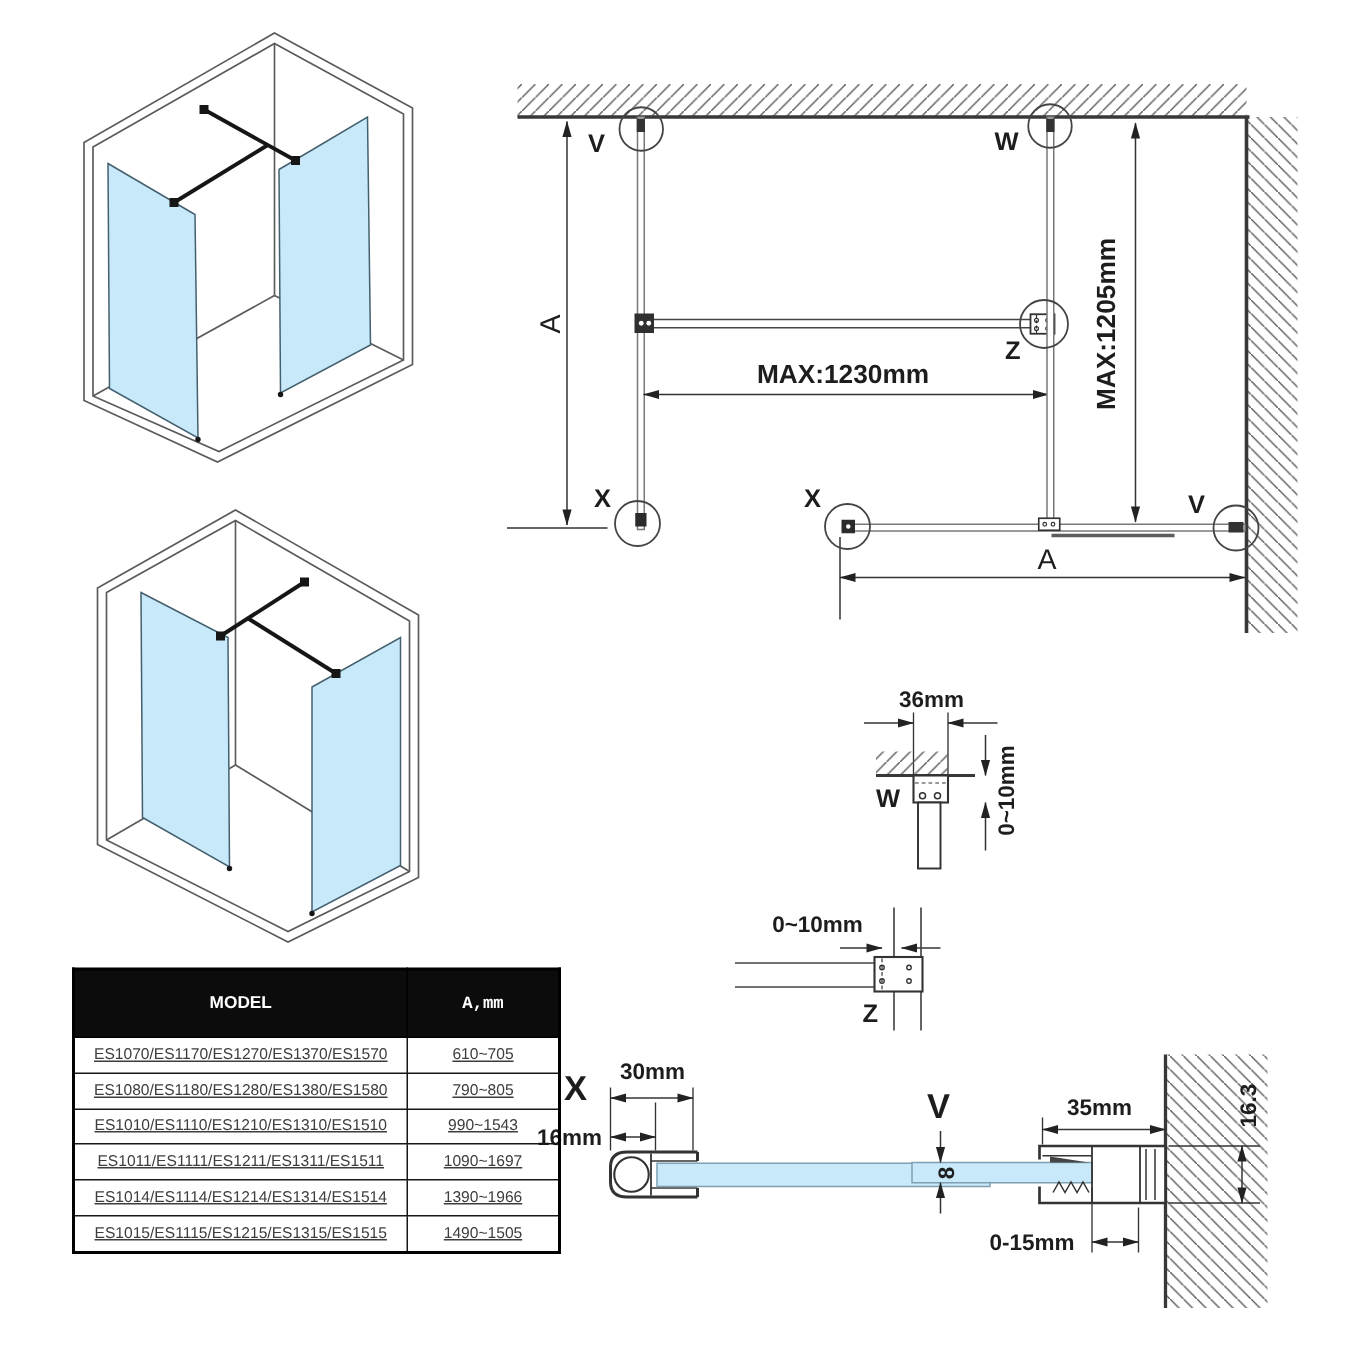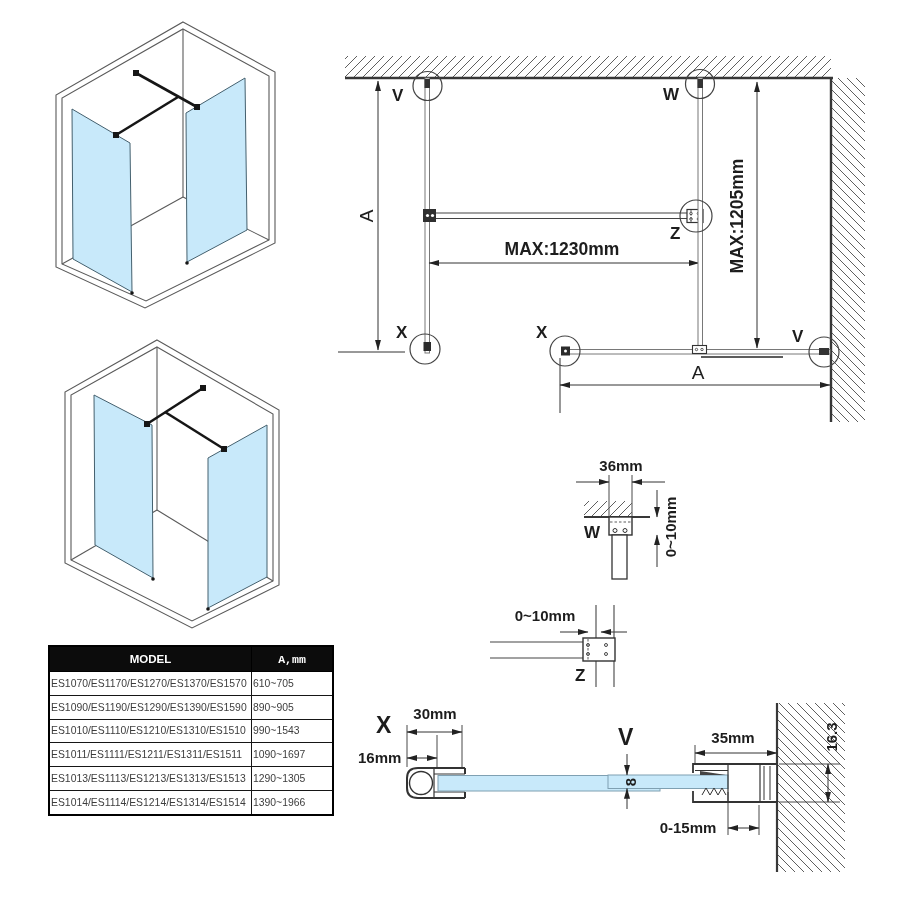--- a/index.html
+++ b/index.html
@@ -7,23 +7,23 @@
           font-family:"Liberation Sans",sans-serif;}
   .abs{position:absolute;}
   svg text{font-family:"Liberation Sans",sans-serif;fill:#1d1d1d;}
   .dimtxt{font-weight:bold;font-size:15px;}
   .dimtxt-lg{font-weight:bold;font-size:17.5px;}
   .lbl{font-weight:bold;font-size:17px;}
   .lbl-lg{font-weight:bold;font-size:23px;}
   .atxt{font-weight:normal;font-size:19px;}
   .spec-table{border-collapse:collapse;width:277px;border:2px solid #000;table-layout:fixed;}
   .spec-table th{background:#0c0c0c;color:#fff;font-size:11.5px;font-weight:bold;
-                 height:22px;border:1.5px solid #000;padding:1px;}
-  .spec-table td{border:1.5px solid #161616;font-size:10.4px;color:#3d3d3d;
-                 height:22.8px;padding:0 1px;white-space:nowrap;overflow:hidden;}
+                 height:22px;border:1.5px solid #000;padding:11px;}
+  .spec-table td{border:1.5px solid #161616;font-size:10.4px;color:#3d3d3d;text-align:center;
+                 height:22.8px;padding:0 1px;white-space:nowrap;overflow:hidden;text-decoration:underline;}
   .col-model{width:199px;}
   .col-a{width:78px;font-family:Liberation Mono, monospace;}
 </style>
 </head>
 <body>
 
 <div class="canvas">
 
   <div class="abs" style="left:40px;top:10px;">
     <svg width="260" height="300" viewBox="0 0 260 300">
@@ -259,36 +259,36 @@
           <th class="col-model">MODEL</th>
           <th class="col-a">A,mm</th>
         </tr>
       </thead>
       <tbody>
         <tr>
             <td>ES1070/ES1170/ES1270/ES1370/ES1570</td>
             <td>610~705</td>
           </tr>
         <tr>
-            <td>ES1090/ES1190/ES1290/ES1390/ES1590</td>
-            <td>890~905</td>
+            <td>ES1080/ES1180/ES1280/ES1380/ES1580</td>
+            <td>790~805</td>
           </tr>
         <tr>
             <td>ES1010/ES1110/ES1210/ES1310/ES1510</td>
             <td>990~1543</td>
           </tr>
         <tr>
             <td>ES1011/ES1111/ES1211/ES1311/ES1511</td>
             <td>1090~1697</td>
           </tr>
         <tr>
-            <td>ES1013/ES1113/ES1213/ES1313/ES1513</td>
-            <td>1290~1305</td>
-          </tr>
-        <tr>
             <td>ES1014/ES1114/ES1214/ES1314/ES1514</td>
             <td>1390~1966</td>
           </tr>
+        <tr>
+            <td>ES1015/ES1115/ES1215/ES1315/ES1515</td>
+            <td>1490~1505</td>
+          </tr>
       </tbody>
     </table>
   </div>
 
 </div>
 
 </body></html>

